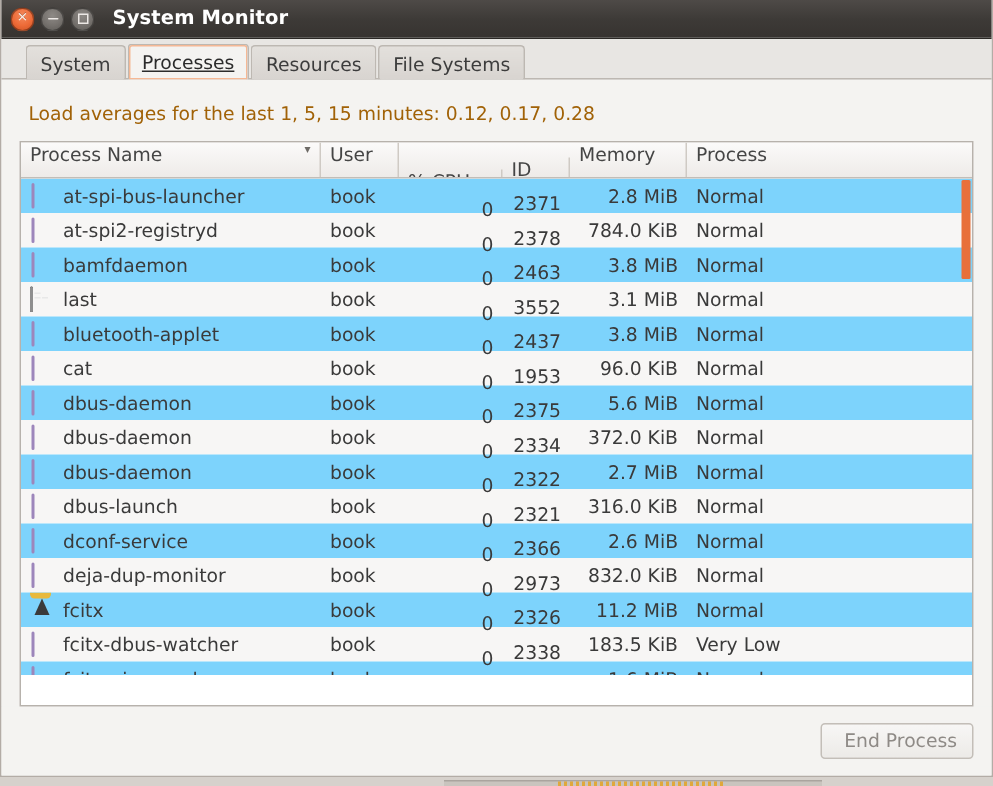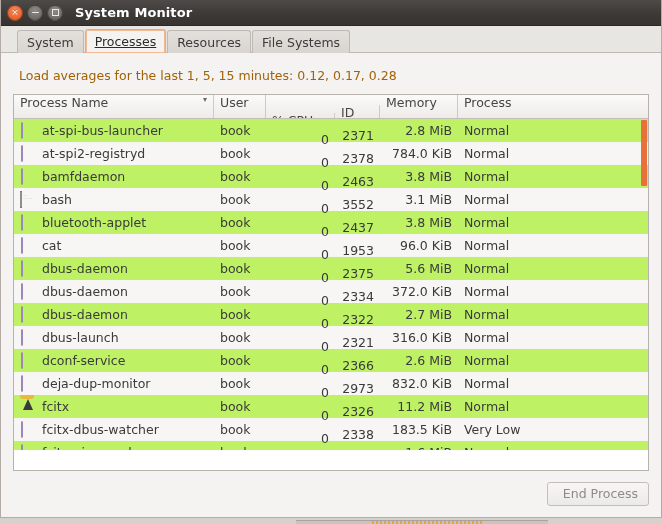--- a/index.html
+++ b/index.html
@@ -162,21 +162,21 @@
     min-height: 0;
     overflow: hidden;
     position: relative;
   }
   .row {
     display: flex;
     height: 23px;
     align-items: center;
     font-size: 12.5px;
     color: #3a3a3a;
-    background: #bef264;
+    background: #7dd3fc;
   }
   .row.alt { background: #f7f6f5; }
   .cell {
     padding: 0 6px;
     white-space: nowrap;
     overflow: hidden;
     display: flex;
     align-items: center;
     height: 100%;
   }
@@ -405,21 +405,21 @@
             </div>
             <div class="cell c-user">book</div>
             <div class="cell c-cpu num">0</div>
             <div class="cell c-id num">2463</div>
             <div class="cell c-mem num">3.8 MiB</div>
             <div class="cell c-prio">Normal</div>
           </div>
           <div class="row alt">
             <div class="cell c-name">
               <span class="picon"><span class="icon-terminal"></span></span>
-              <span>bash</span>
+              <span>last</span>
             </div>
             <div class="cell c-user">book</div>
             <div class="cell c-cpu num">0</div>
             <div class="cell c-id num">3552</div>
             <div class="cell c-mem num">3.1 MiB</div>
             <div class="cell c-prio">Normal</div>
           </div>
           <div class="row">
             <div class="cell c-name">
               <span class="picon"><span class="icon-generic"></span></span>

